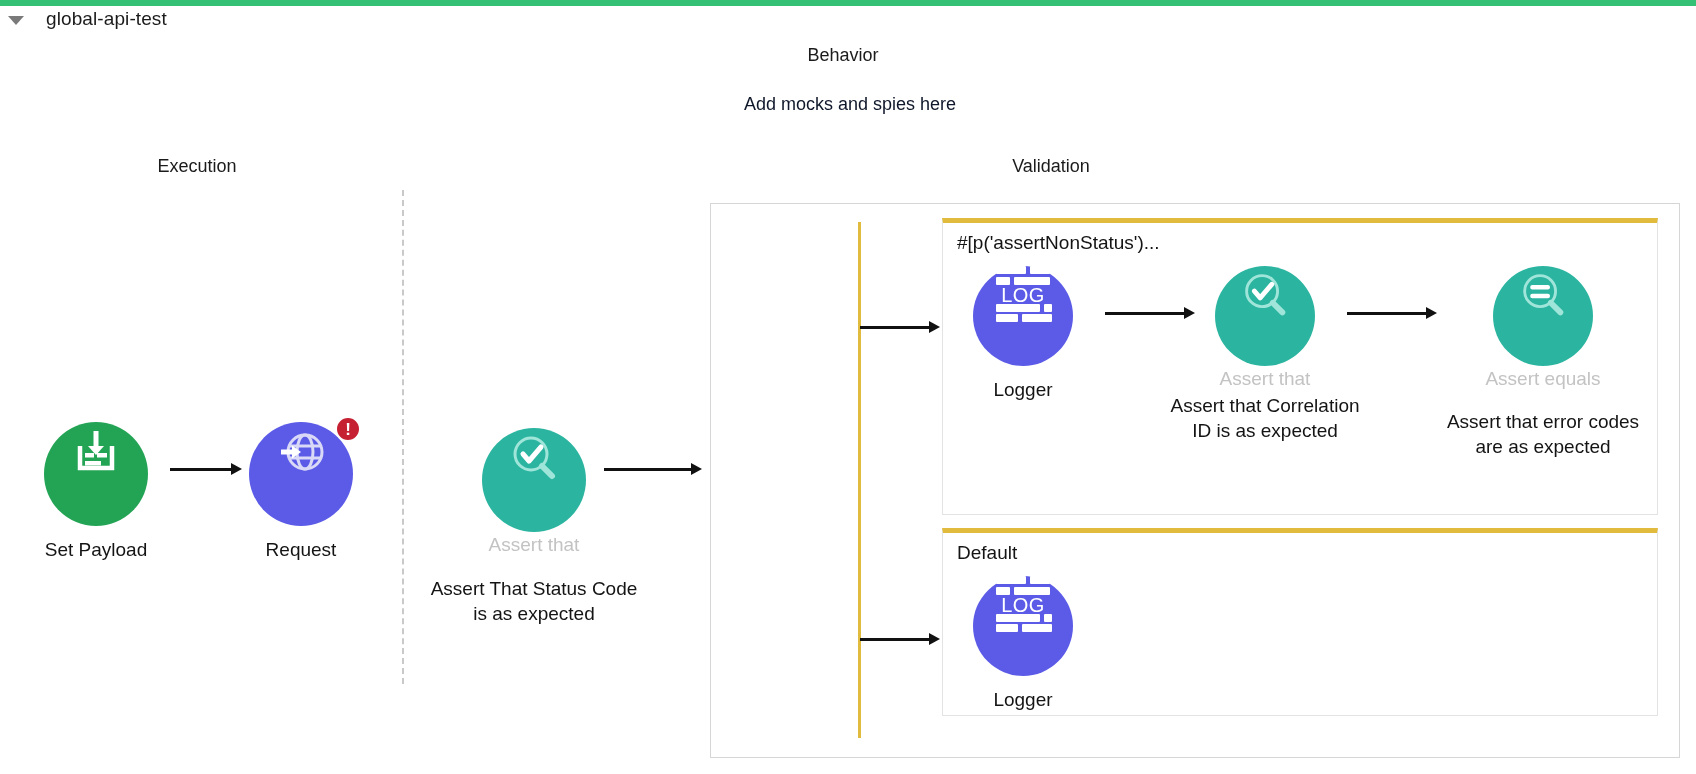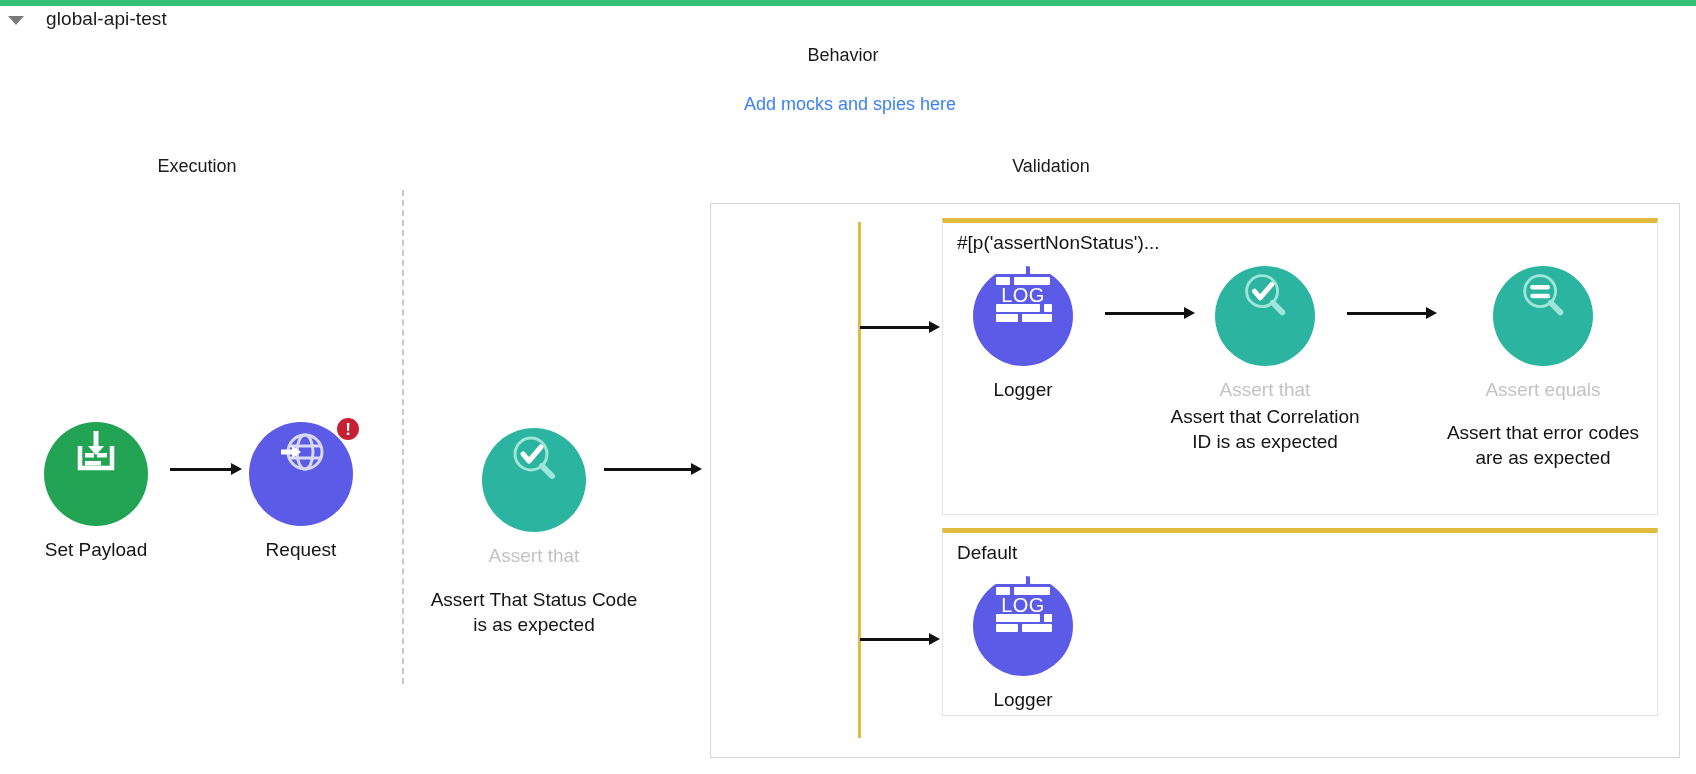--- a/index.html
+++ b/index.html
@@ -32,39 +32,39 @@
   .header-title {
     font-size: 19px; color: #1b1b1b; letter-spacing: .1px;
     white-space: nowrap;
   }
 
   
   .caption {
     position: absolute; font-size: 18px; color: #1b1b1b;
     white-space: nowrap; transform: translateX(-50%);
   }
-  .caption.muted { color: #3b82f6; }
+  .caption.muted { color: #0f172a; }
 
   
   .divider {
     position: absolute; left: 402px; top: 190px;
     width: 0; height: 494px;
     border-left: 2px dashed #c9c9c9;
   }
 
   
   .node { position: absolute; width: 210px; transform: translateX(-50%); text-align: center; }
   .bubble {
     width: 104px; height: 104px; border-radius: 50%;
     margin: 0 auto; position: relative;
     display: flex; align-items: flex-start; justify-content: center;
   }
   .bubble.sm { width: 100px; height: 100px; }
   .node-sub {
-    font-size: 19px; color: #c3c3c3; margin-top: 11px; line-height: 25px;
+    font-size: 19px; color: #c3c3c3; margin-top: 0; line-height: 25px;
   }
   .node-label {
     font-size: 19px; color: #141414; margin-top: 10px; line-height: 25px;
   }
   .node-label.tight { margin-top: 11px; }
 
   
   .badge {
     position: absolute; top: -6px; right: -8px;
     width: 26px; height: 26px; border-radius: 50%;

